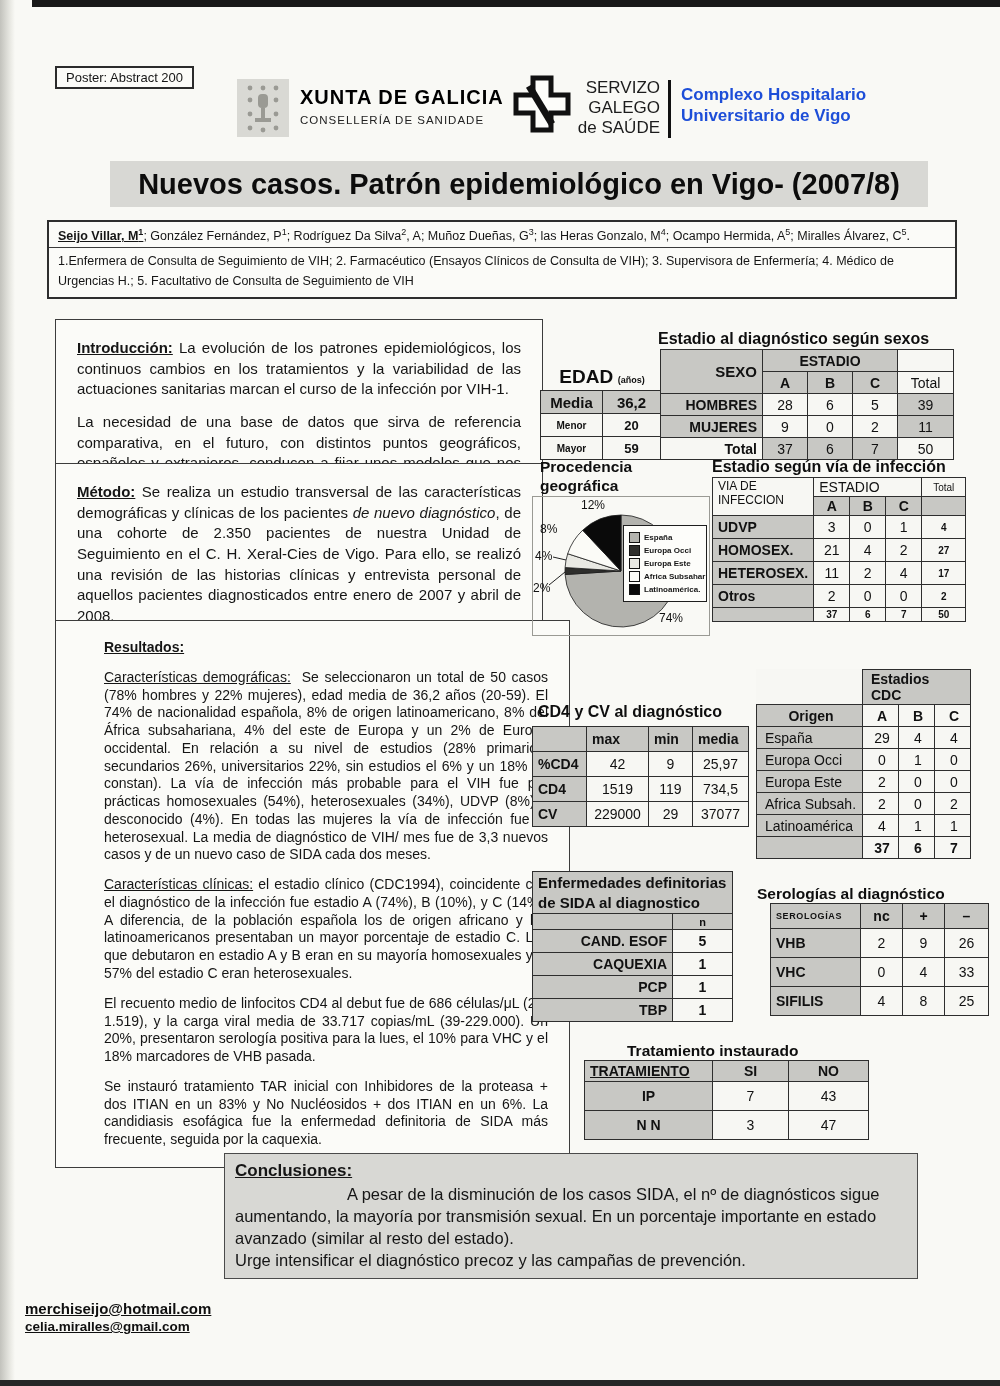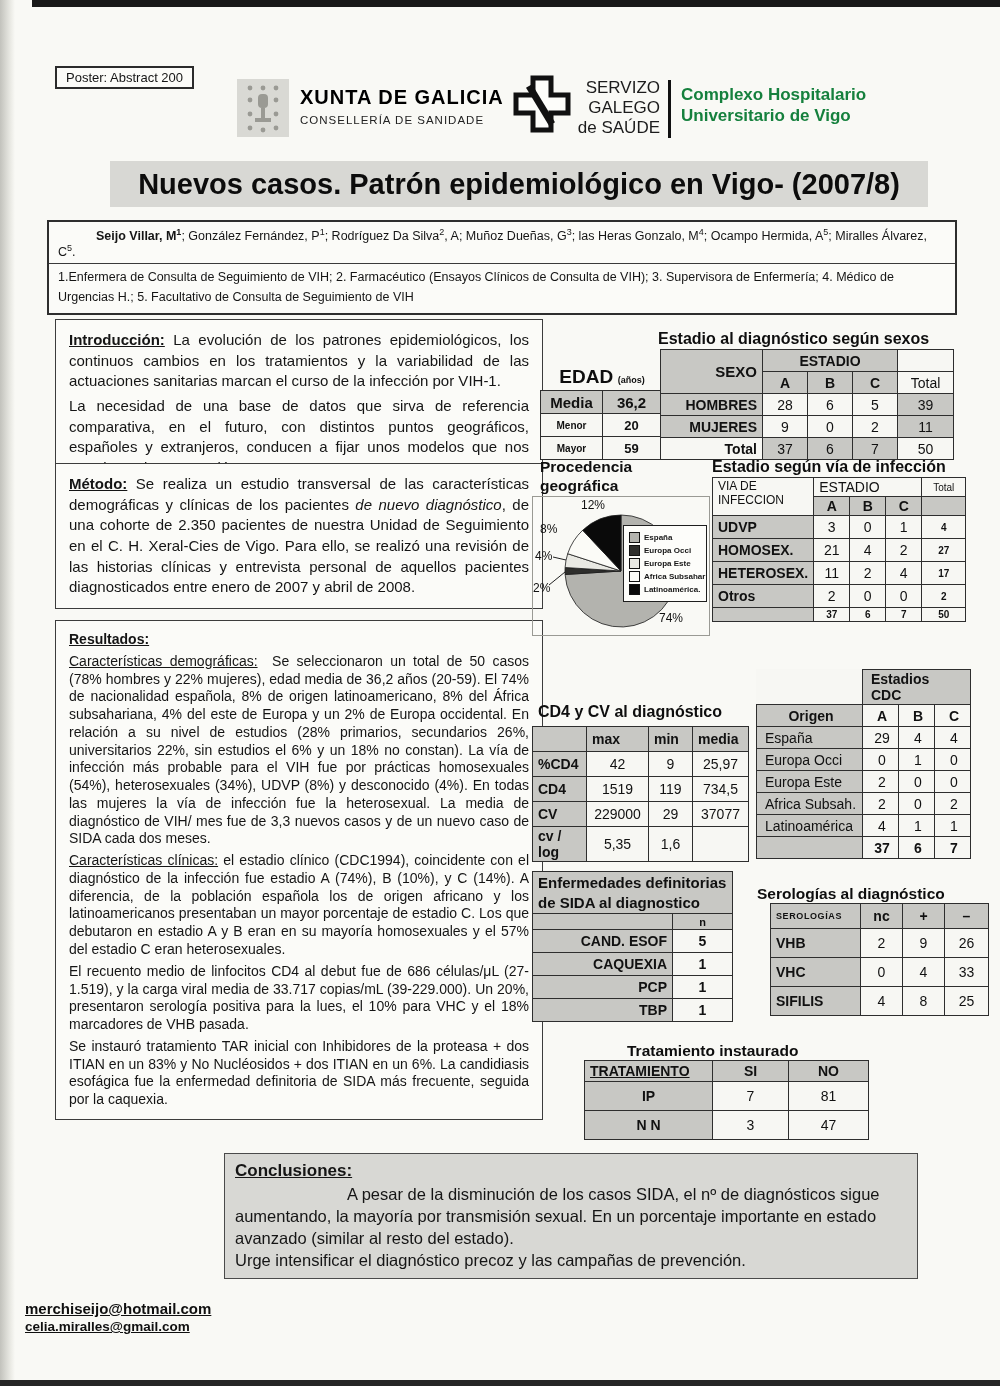--- a/index.html
+++ b/index.html
@@ -15,35 +15,35 @@
   .b{font-weight:bold;}
   
   #poster-label{left:55px;top:66px;border:2px solid #2b2b2b;padding:2px 9px;font-size:13px;background:#fbfbf8;}
   #xunta-logo{left:236px;top:78px;}
   #xunta-text{left:300px;top:86px;}
   #xunta-text .l1{font-size:20px;font-weight:bold;letter-spacing:1px;color:#000000;}
   #xunta-text .l2{font-size:11.5px;letter-spacing:1px;margin-top:5px;color:#222;}
   #sergas-logo{left:512px;top:74px;}
   #sergas-text{left:576px;top:78px;width:84px;text-align:right;font-size:17px;line-height:1.18;color:#1c1c1c;}
   #divider{left:668px;top:80px;width:3px;height:58px;background:#111;}
-  #hospital-text{left:681px;top:84px;font-size:17px;font-weight:bold;line-height:1.25;color:#15803d;}
+  #hospital-text{left:681px;top:84px;font-size:17px;font-weight:bold;line-height:1.25;color:#1d4ed8;}
   #title-bar{left:110px;top:161px;width:818px;height:46px;background:#d8d8d4;
              text-align:center;line-height:46px;font-size:29px;font-weight:bold;color:#0c0c0c;}
   
   #authors-box{left:47px;top:220px;width:906px;border:2px solid #2e2e2e;background:#fbfbf8;}
   #authors-line{padding:5px 9px 4px 9px;font-size:12.5px;}
   #affiliations{padding:4px 9px 6px 9px;border-top:1px solid #3a3a3a;font-size:12.5px;line-height:1.55;}
-  .auth-lead{font-weight:bold;margin-left:38px;}
+  .auth-lead{font-weight:bold;text-decoration:underline;}
   sup{font-size:9px;}
   
   .tbox{border:1px solid #3c3c3c;background:#fbfbf8;padding:6px 9px;text-align:justify;}
   #box-intro{left:55px;top:319px;width:468px;font-size:15px;line-height:1.38;}
   #box-metodo{left:55px;top:463px;width:468px;font-size:15px;line-height:1.38;}
-  #box-result{left:55px;top:620px;width:468px;font-size:14px;line-height:1.27;}
-  .tbox p{margin:4px;}
+  #box-result{left:55px;top:620px;width:468px;font-size:14px;line-height:1.27;padding-left:36px;}
+  .tbox p{margin:12px;}
   
   #box-concl{left:224px;top:1153px;width:672px;background:#d8d8d4;border:1px solid #4a4a4a;
              padding:6px 10px;font-size:16.5px;line-height:1.32;text-align:left;}
   #box-concl .p1{text-indent:112px;margin:2px 0 0 0;}
   #box-concl .p2{margin:0;}
   
   table.t{position:absolute;border-collapse:collapse;background:#f7f7f3;}
   table.t td{border:1px solid #2e2e2e;padding:1px 5px;font-size:14px;color:#111;background:#f7f7f3;}
   table.t td.g{background:#c8c8c4;}
   table.t td.c{text-align:center;}
@@ -373,26 +373,20 @@
       <td class="c">1519</td>
       <td class="c">119</td>
       <td class="c">734,5</td>
     </tr>
     <tr>
       <td class="g b l">CV</td>
       <td class="c">229000</td>
       <td class="c">29</td>
       <td class="c">37077</td>
     </tr>
-    <tr>
-      <td class="g b l">cv / log</td>
-      <td class="c">5,35</td>
-      <td class="c">1,6</td>
-      <td class="c"></td>
-    </tr>
   </tbody>
     </table>
 
   <table class="t" id="tbl-cdc">
     <colgroup>
         <col style="width:106px">
         <col style="width:36px">
         <col style="width:36px">
         <col style="width:36px">
       </colgroup>
@@ -526,21 +520,21 @@
       </colgroup>
     <tbody>
         <tr class="hd">
       <td class="g b l u">TRATAMIENTO</td>
       <td class="g b c">SI</td>
       <td class="g b c">NO</td>
     </tr>
     <tr>
       <td class="g b c">IP</td>
       <td class="c">7</td>
-      <td class="c">81</td>
+      <td class="c">43</td>
     </tr>
     <tr>
       <td class="g b c">N N</td>
       <td class="c">3</td>
       <td class="c">47</td>
     </tr>
   </tbody>
     </table>
 
   <div class="abs" id="box-concl">

